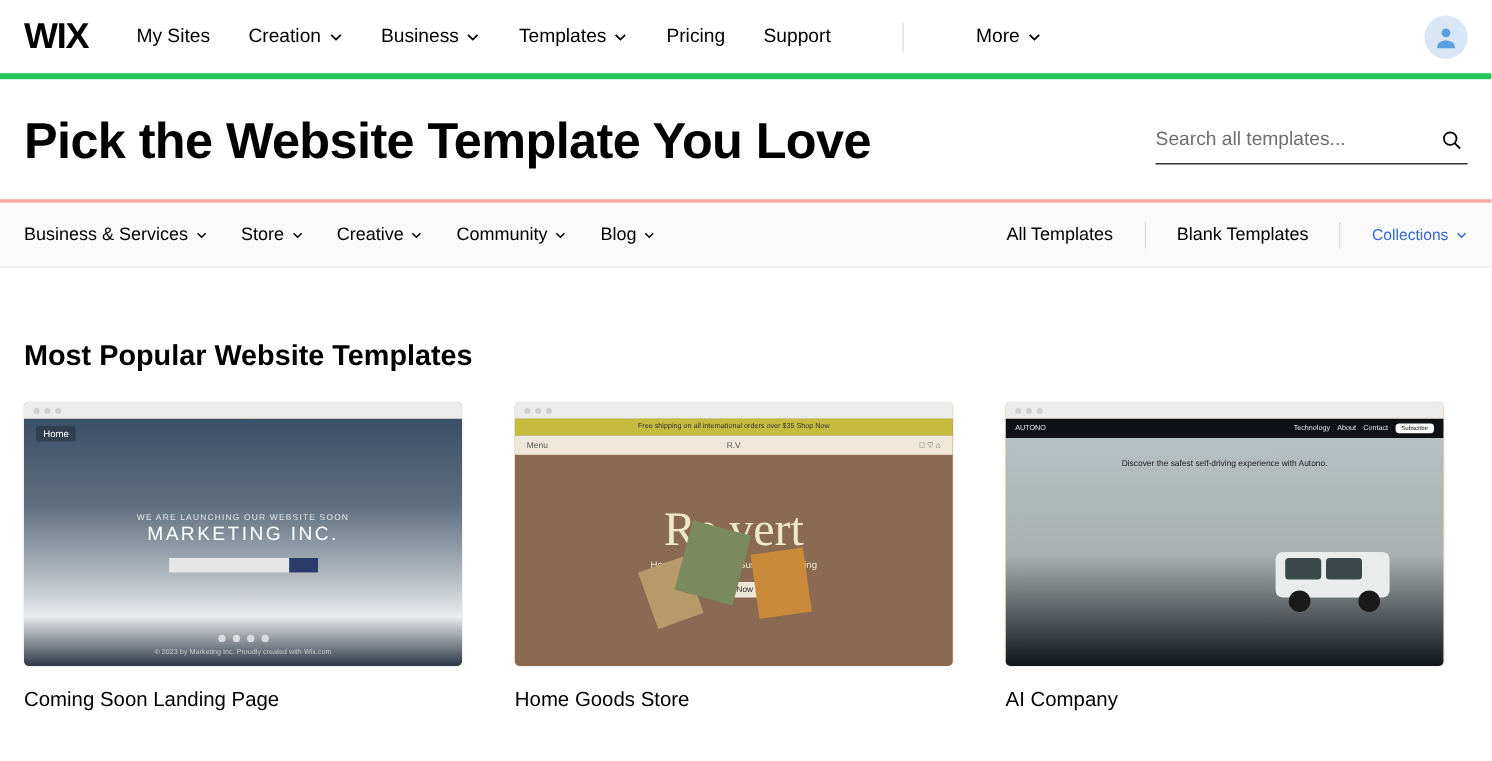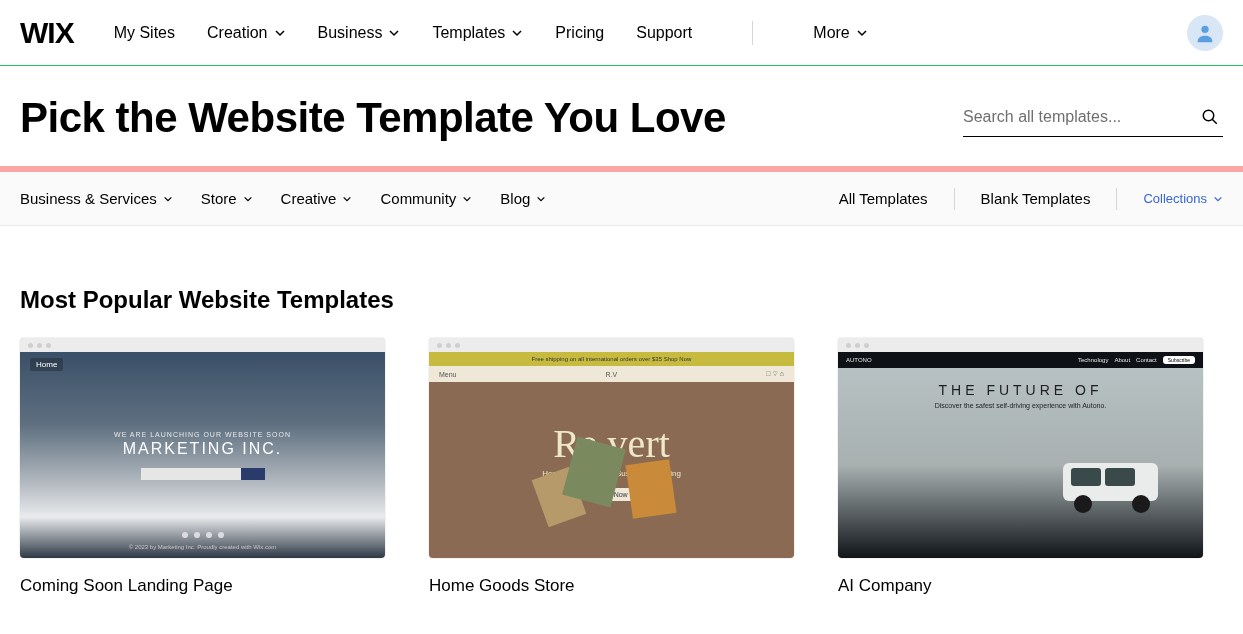--- a/index.html
+++ b/index.html
@@ -1,29 +1,29 @@
 <!DOCTYPE html>
 <html><head>
 <meta charset="utf-8">
 <style>
   * { box-sizing: border-box; margin: 0; padding: 0; }
   body { font-family: -apple-system, BlinkMacSystemFont, "Segoe UI", Helvetica, Arial, sans-serif; color: #000; background: #fff; width: 1243px; }
 
   
-  .topnav { display: flex; align-items: center; height: 66px; padding: 0 20px; border-bottom: 1px solid #22c55e; }
+  .topnav { display: flex; align-items: center; height: 66px; padding: 0 20px; border-bottom: 5px solid #22c55e; }
   .logo { font-weight: 900; font-size: 30px; letter-spacing: -1px; margin-right: 40px; display:flex; align-items:center;}
   .nav-items { display: flex; align-items: center; gap: 32px; }
   .nav-item { font-size: 16px; font-weight: 500; display: flex; align-items: center; gap: 6px; cursor: pointer; }
   .nav-sep { width:1px; height:24px; background:#d6d6d6; margin: 0 28px;}
   .spacer { flex: 1; }
   .avatar { width: 36px; height: 36px; border-radius: 50%; background: #d9e6f5; display:flex; align-items:center; justify-content:center; cursor:pointer;}
   .avatar svg { fill:#5aa0e0; }
 
   
-  .hero { display:flex; align-items:center; justify-content:space-between; padding: 28px 20px 24px 20px; border-bottom:6px solid #fca5a5;}
+  .hero { display:flex; align-items:center; justify-content:space-between; padding: 28px 20px 24px 20px; border-bottom:3px solid #fca5a5;}
   .hero h1 { font-size: 42px; font-weight: 800; letter-spacing: -0.5px; }
   .search-wrap { position:relative; width: 260px; border-bottom:1px solid #000; display:flex; align-items:center;}
   .search-input { border:none; outline:none; font-size:16px; padding: 8px 28px 10px 0; width:100%; background:transparent;}
   .search-input::placeholder{color:#6f6f6f;}
   .search-btn { position:absolute; right:0; top:4px; background:none; border:none; cursor:pointer; padding:4px;}
 
   
   .catbar { display:flex; align-items:center; padding: 0 20px; height:54px; background:#fafafa; border-bottom:1px solid #e9e9e9;}
   .cat-left { display:flex; gap:28px; }
   .cat-item { font-size:15px; display:flex; align-items:center; gap:6px; cursor:pointer; }
@@ -278,21 +278,20 @@
           <div class="nav3">
             <span>AUTONO</span>
             <span style="display:flex;gap:6px;align-items:center;">
               <span>Technology</span>
               <span>About</span>
               <span>Contact</span>
               <span class="sub3">Subscribe</span>
             </span>
           </div>
           <div class="head3">
-            <div class="l1">THE FUTURE OF</div>
             <div class="l2">Discover the safest self-driving experience with Autono.</div>
           </div>
           <svg class="car" width="120" height="70" viewBox="0 0 120 70">
             <rect x="10" y="15" width="95" height="38" rx="6" fill="#e9eceb"></rect>
             <rect x="18" y="20" width="30" height="18" rx="3" fill="#3a4a4a"></rect>
             <rect x="52" y="20" width="30" height="18" rx="3" fill="#3a4a4a"></rect>
             <circle cx="30" cy="56" r="9" fill="#1a1a1a"></circle>
             <circle cx="88" cy="56" r="9" fill="#1a1a1a"></circle>
           </svg>
         </div>

